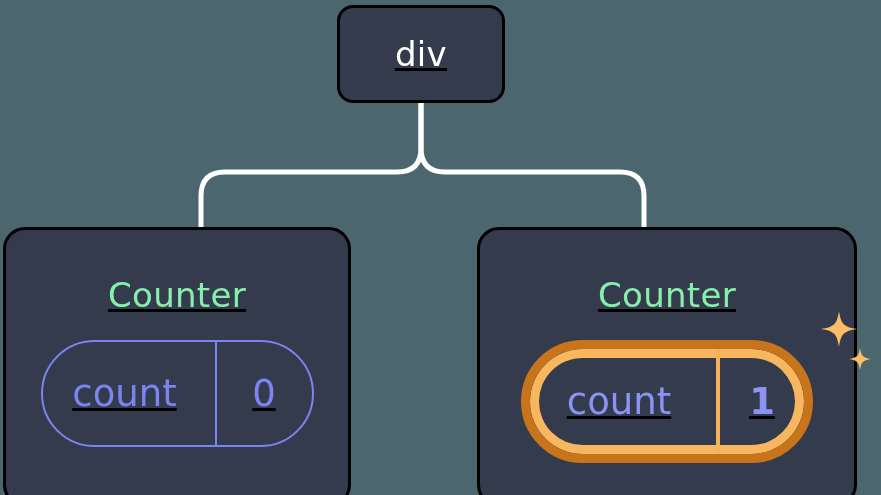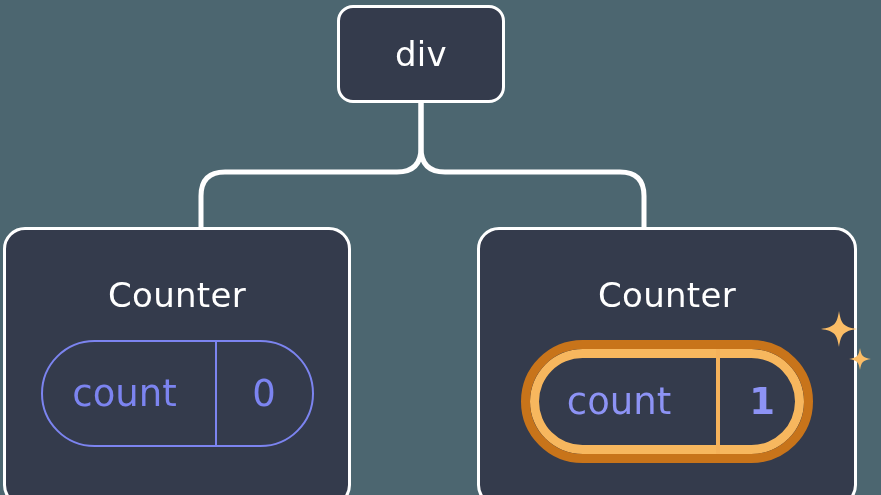--- a/index.html
+++ b/index.html
@@ -26,25 +26,26 @@
     top: 0;
     width: 881px;
     height: 495px;
   }
 
   
   .node {
     position: absolute;
     box-sizing: border-box;
     background: #343b4c;
-    border: 3px solid #ffffff;
+    border: 3px solid #000000;
     border-radius: 20px;
     display: flex;
     flex-direction: column;
     align-items: center;
+    text-decoration: underline;
   }
 
   
   #node-root {
     left: 337px;
     top: 5px;
     width: 168px;
     height: 98px;
     justify-content: center;
     border-radius: 16px;
@@ -62,21 +63,21 @@
     height: 280px;
     padding-top: 48px;
     border-radius: 22px;
   }
   #node-left  { left: 3px;   width: 348px; }
   #node-right { left: 477px; width: 380px; }
 
   .card .node-title {
     font-size: 34px;
     line-height: 1;
-    color: #ffffff;
+    color: #86efac;
     letter-spacing: 0.3px;
   }
 
   
   .pill-wrap {
     position: relative;
     margin-top: 28px;
   }
   .pill {
     box-sizing: border-box;

